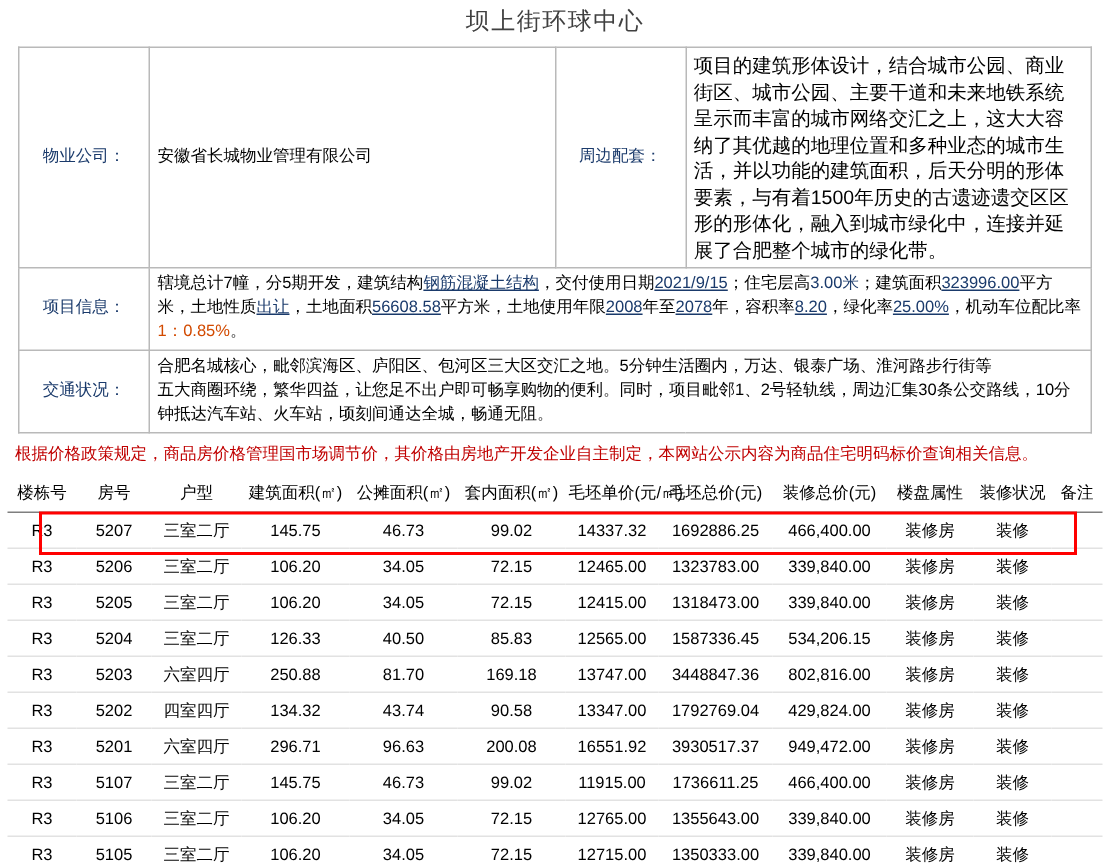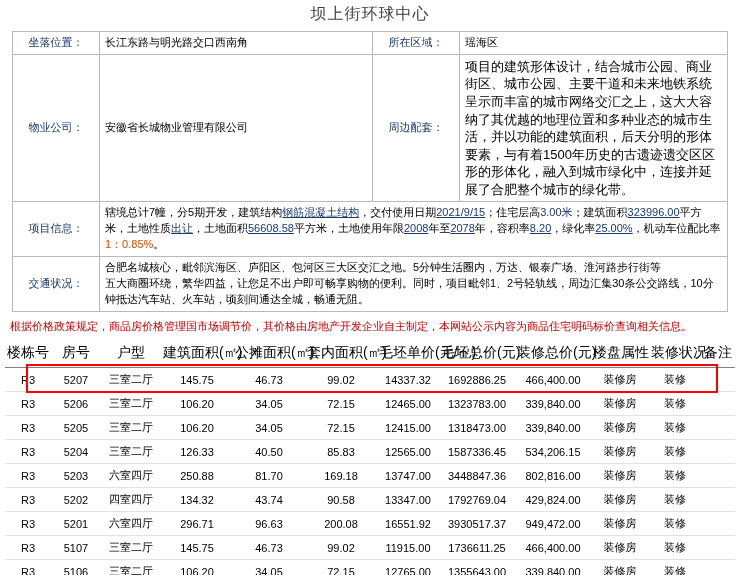--- a/index.html
+++ b/index.html
@@ -62,21 +62,21 @@
     table-layout:fixed;
     font-size:11px;
   }
   table.list th{
     font-weight:normal;
     color:#000;
     padding:4px 2px 5px 2px;
     border-bottom:1px solid #7f7f7f;
     text-align:center;
     white-space:nowrap;
-    font-size:14px;
+    font-size:11px;
   }
   table.list td{
     padding:4px 2px;
     text-align:center;
     border-bottom:1px solid #e2e2e2;
     white-space:nowrap;
   }
   .hl-wrap{position:relative;}
   
   .hl-box{
@@ -88,26 +88,20 @@
     height:20px;
   }
 </style>
 </head>
 <body>
 
 <div class="page-title">坝上街环球中心</div>
 
 <table class="info">
   <tbody>
-    <tr>
-      <td class="lbl">坐落位置：</td>
-      <td class="val w-val1">长江东路与明光路交口西南角</td>
-      <td class="lbl w-lbl2">所在区域：</td>
-      <td class="val">瑶海区</td>
-    </tr>
     <tr>
       <td class="lbl">物业公司：</td>
       <td class="val">安徽省长城物业管理有限公司</td>
       <td class="lbl">周边配套：</td>
       <td class="val cell-multi" style="font-size:13px;line-height:1.35;">项目的建筑形体设计，结合城市公园、商业街区、城市公园、主要干道和未来地铁系统呈示而丰富的城市网络交汇之上，这大大容纳了其优越的地理位置和多种业态的城市生活，并以功能的建筑面积，后天分明的形体要素，与有着1500年历史的古遗迹遗交区区形的形体化，融入到城市绿化中，连接并延展了合肥整个城市的绿化带。</td>
     </tr>
     <tr>
       <td class="lbl">项目信息：</td>
       <td class="val cell-multi" colspan="3">
         <span>辖境总计7幢，分5期开发，建筑结构</span><span class="blue u">钢筋混凝土结构</span><span>，交付使用日期</span><span class="blue u">2021/9/15</span><span>；住宅层高</span><span class="blue">3.00米</span><span>；建筑面积</span><span class="blue u">323996.00</span><span>平方米，土地性质</span><span class="blue u">出让</span><span>，土地面积</span><span class="blue u">56608.58</span><span>平方米，土地使用年限</span><span class="blue u">2008</span><span>年至</span><span class="blue u">2078</span><span>年，容积率</span><span class="blue u">8.20</span><span>，绿化率</span><span class="blue u">25.00%</span><span>，机动车位配比率</span><span class="orange">1：0.85%</span><span>。</span>

